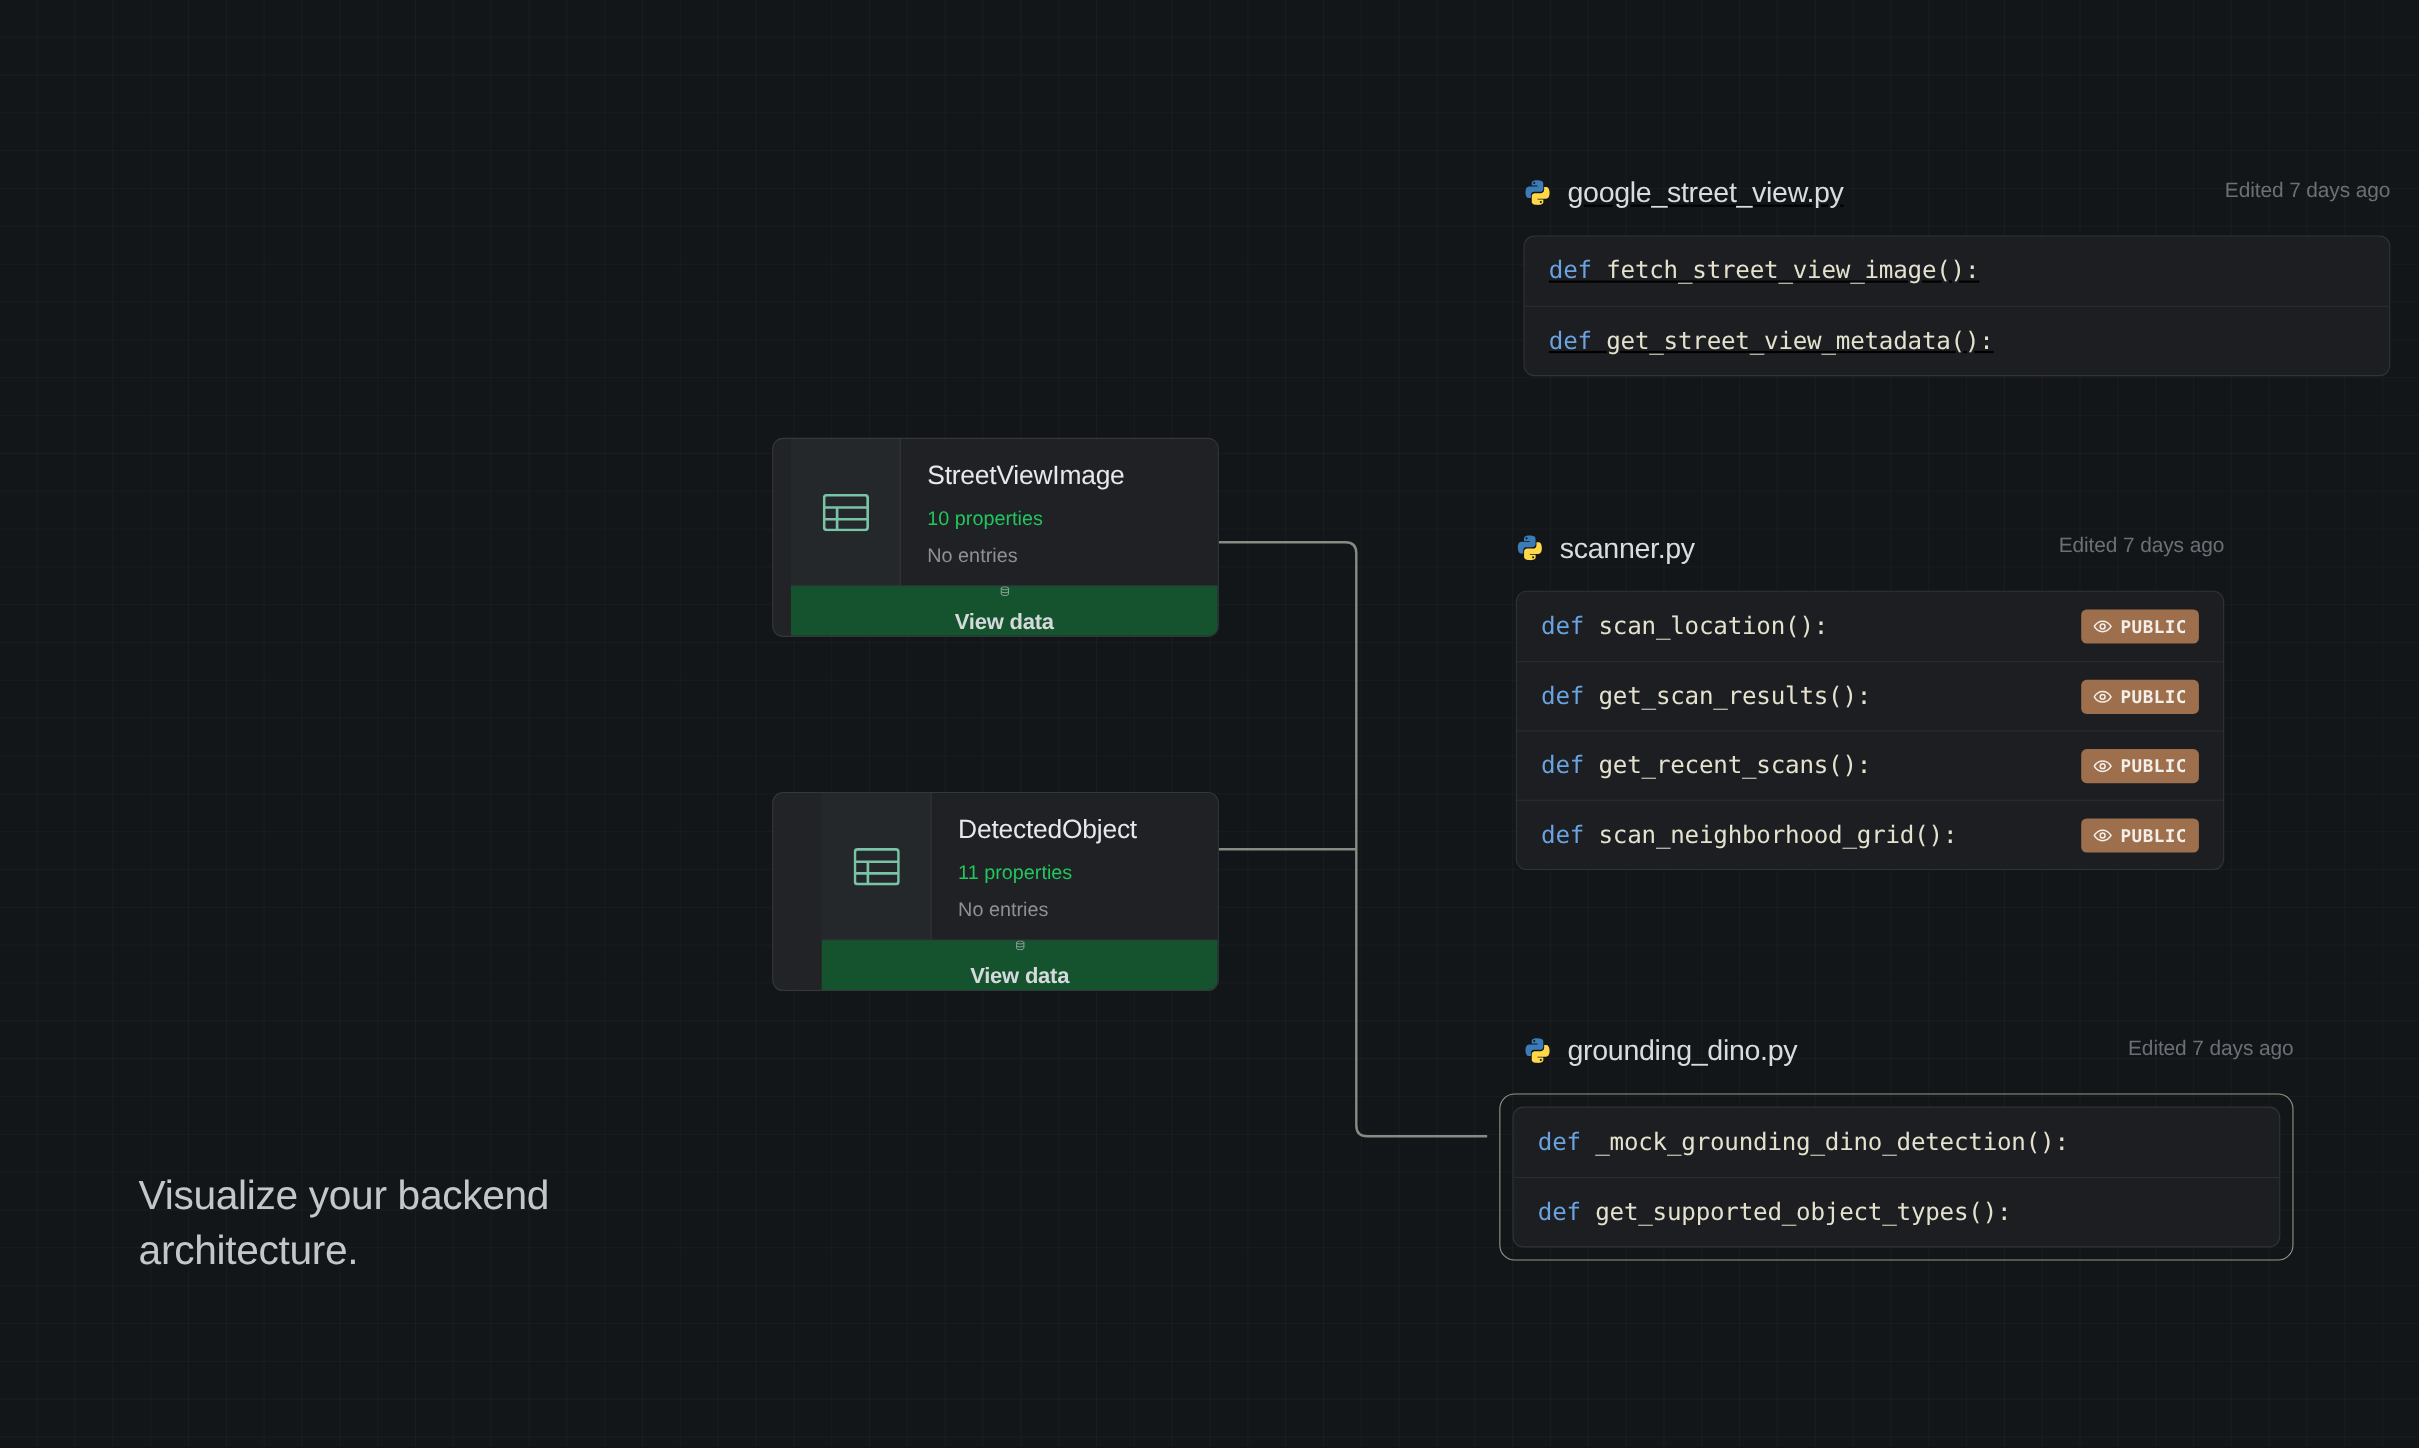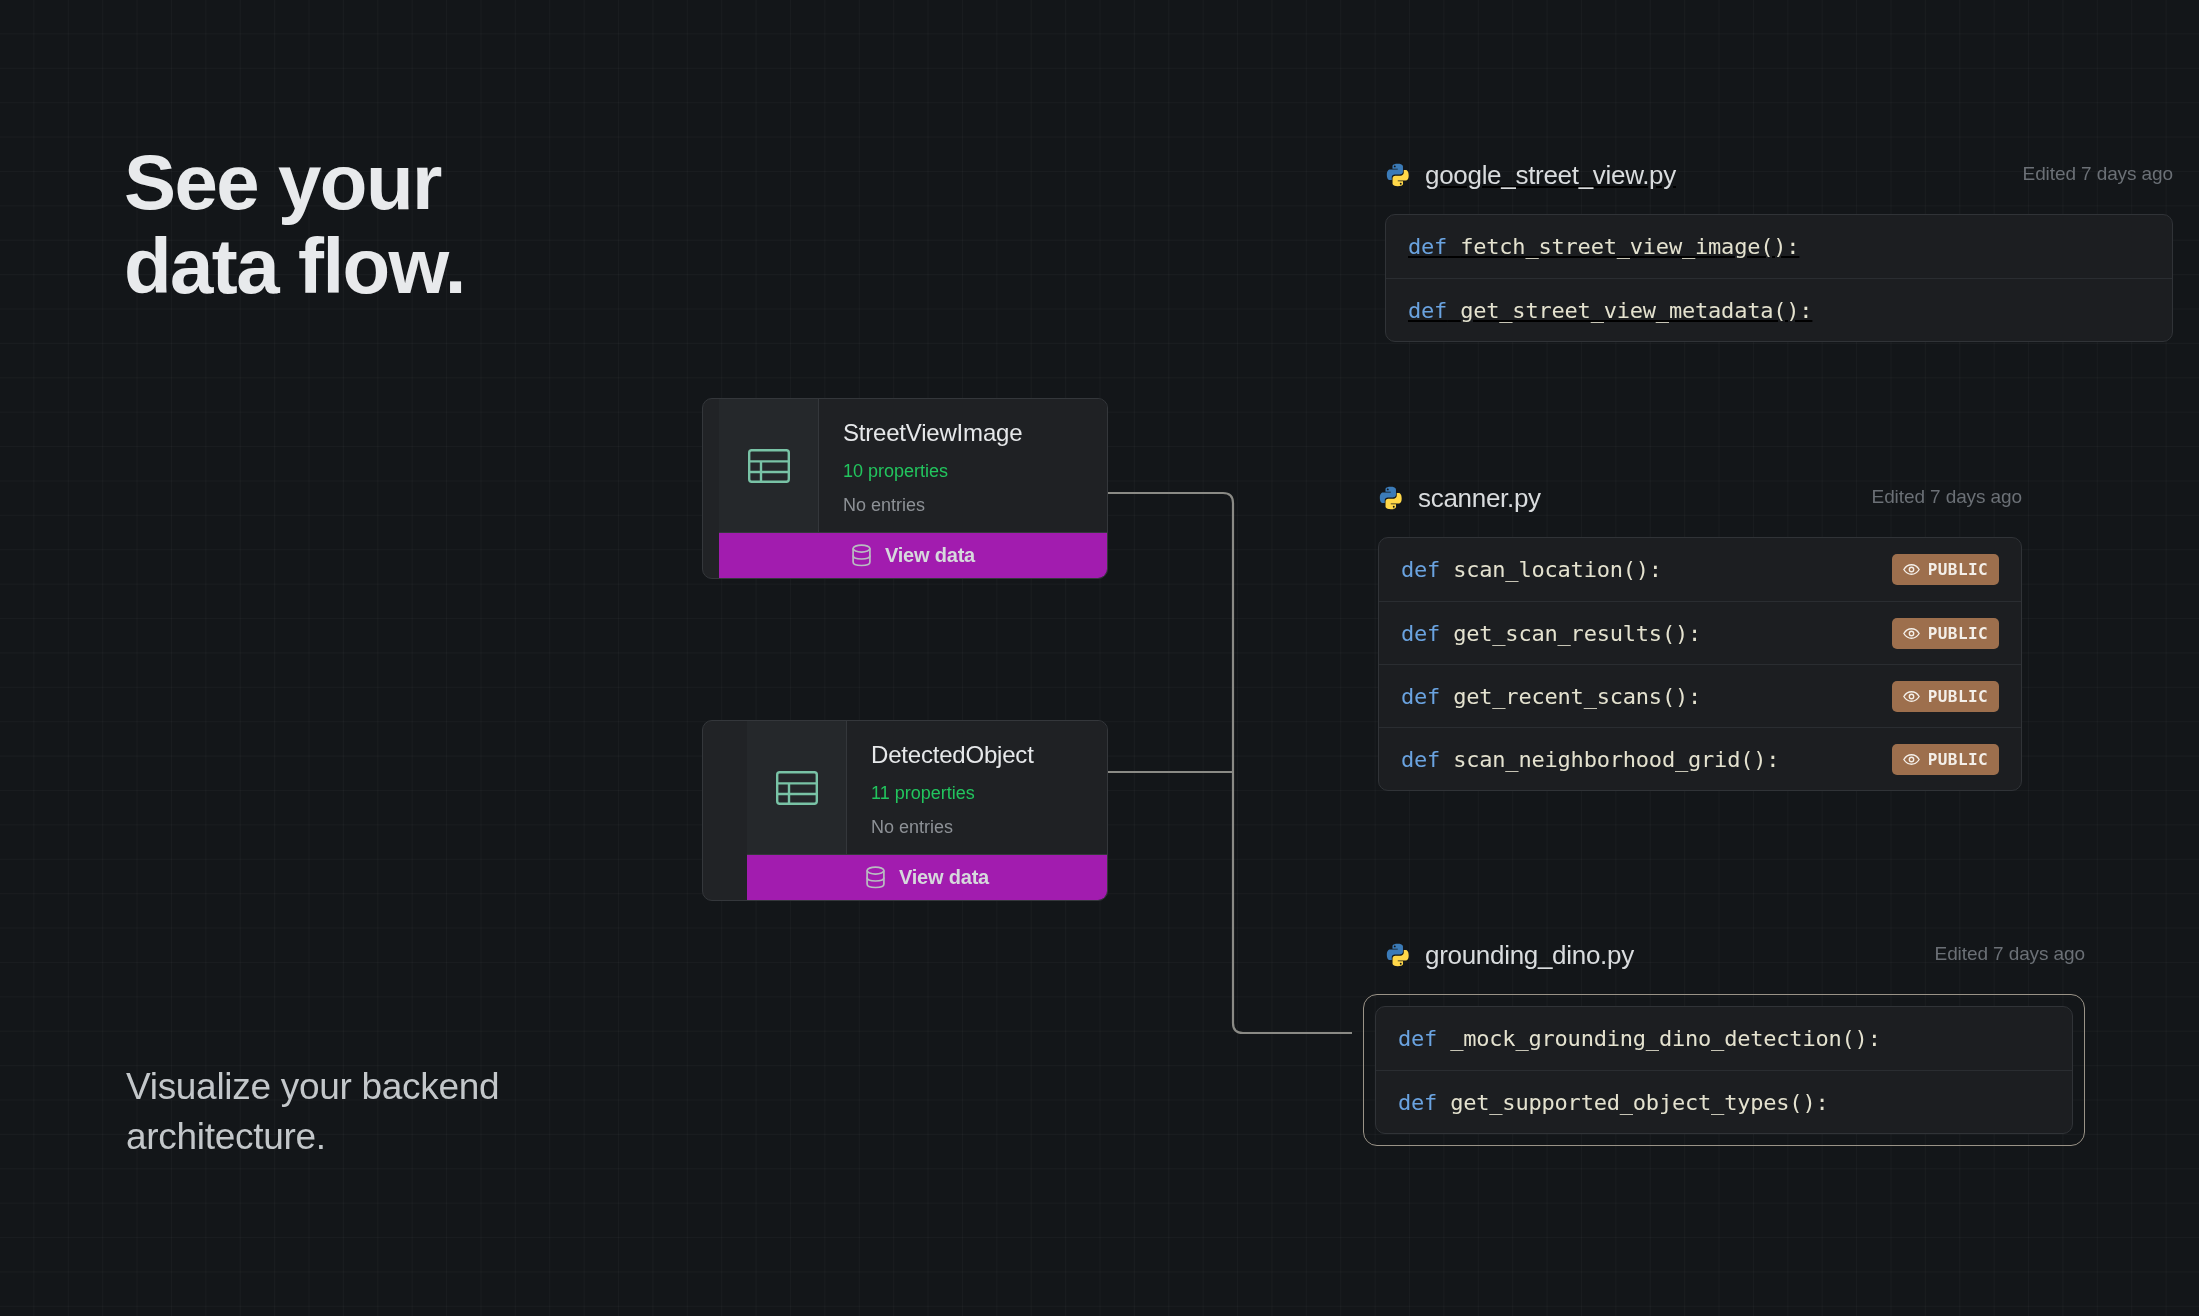--- a/index.html
+++ b/index.html
@@ -52,24 +52,25 @@
     width:100px; background:#25282b;
     display:flex; align-items:center; justify-content:center;
     border-right:1px solid #34373b;
   }
   .tc-body { flex:1; background:#1f2124; padding:20px 22px 16px 24px; }
   .tc-title { font-size:24px; color:#e6e8ea; letter-spacing:-0.2px; margin-bottom:14px; }
   .tc-props { font-size:18px; color:#22c55e; margin-bottom:13px; }
   .tc-entries { font-size:18px; color:#8d9196; }
   .tc-footer {
     border-top:1px solid #34373b;
-    background:#a21caf;
+    background:#14532d;
     height:46px;
     display:flex; align-items:center; justify-content:center;
     gap:13px;
+    flex-direction:column;
   }
   .tc-footer .lbl { font-size:20px; font-weight:bold; color:#d6d9dc; letter-spacing:-0.2px; }
 
   
   .file-panel { position:absolute; }
   .fp-head { display:flex; align-items:center; height:34px; margin-bottom:22px; }
   .fp-pyicon { width:26px; height:26px; margin-right:14px; flex:none; }
   .fp-name { font-size:26px; color:#d9dcde; letter-spacing:-0.3px; }
   .fp-edited {
     position:absolute; right:0; top:5px;
@@ -109,24 +110,20 @@
     border:1px solid #9a9387;
     border-radius:14px;
     padding:11px;
   }
 </style>
 </head>
 <body>
 
 <div id="stage">
 
-  <div class="headline">
-    <span>See your</span>
-    <span class="l2">data flow.</span>
-  </div>
 
   <div class="subline">
     <span>Visualize your backend</span>
     <span class="l2">architecture.</span>
   </div>
 
   <svg id="connectors">
     <g fill="none" stroke="#8a8a85" stroke-width="2.2">
       <path d="M 1108 493 L 1223 493 Q 1233 493 1233 503 L 1233 1023 Q 1233 1033 1243 1033 L 1352 1033"></path>
       <path d="M 1108 772 L 1233 772"></path>

